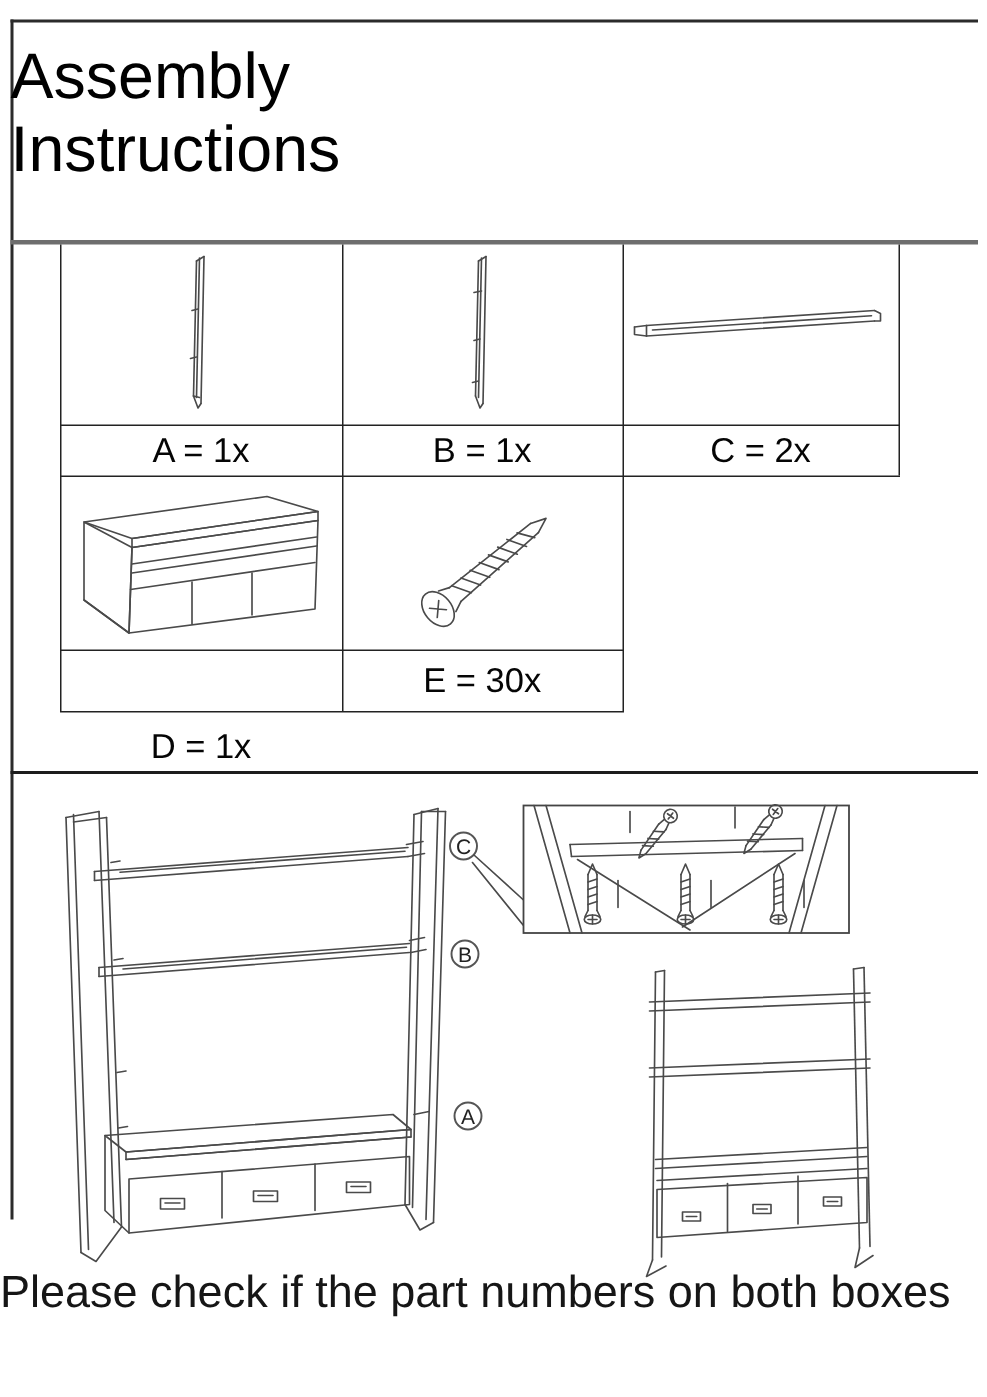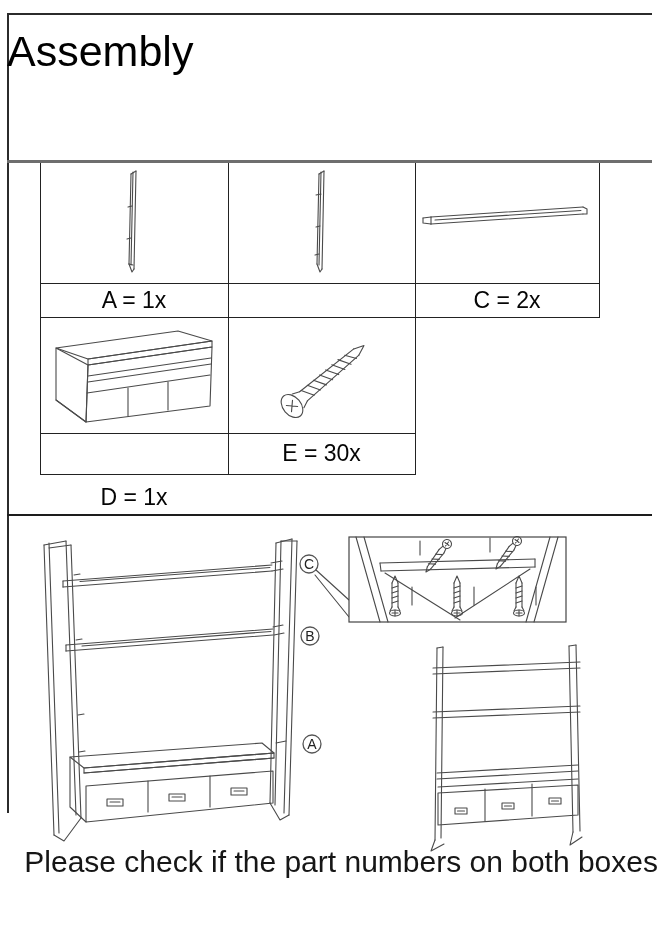--- a/index.html
+++ b/index.html
@@ -4,39 +4,40 @@
 <style>
   html,body{margin:0;padding:0;background:#fff;}
   .page{position:relative;width:658px;height:931px;background:#ffffff;
         font-family:"Liberation Sans",sans-serif;color:#111;overflow:hidden;}
   .hline,.vline{position:absolute;}
   .title{position:absolute;left:7px;top:27px;width:604px;text-align:left;
          font-size:43px;line-height:49px;color:#000;letter-spacing:0;}
   .plabel{position:absolute;display:flex;align-items:center;justify-content:center;
           font-size:23px;color:#050505;}
   .psvg{position:absolute;}
-  .footer{position:absolute;left:0;top:845px;width:658px;text-align:right;
+  .footer{position:absolute;left:0;top:845px;width:658px;text-align:left;
           font-size:30px;line-height:34px;font-weight:500;color:#161616;}
   svg{display:block;}
   .draw{stroke:#4a4a4a;stroke-width:1.1;fill:none;stroke-linecap:round;stroke-linejoin:round;}
   .callout-circle{fill:#fff;stroke:#555;stroke-width:1.3;}
   .callout-text{font-family:"Liberation Sans",sans-serif;font-size:14px;fill:#222;}
 </style>
 </head>
 <body>
 
 <div class="page">
 
   <div class="hline" style="left:7px;top:13px;width:645px;height:2px;background:#2b2b2b;"></div>
   <div class="vline" style="left:7px;top:13px;width:2px;height:800px;background:#2b2b2b;"></div>
   <div class="hline" style="left:7px;top:160px;width:645px;height:3px;background:#6e6e6e;"></div>
   <div class="hline" style="left:7px;top:514px;width:645px;height:2px;background:#1d1d1d;"></div>
 
   <div class="title">
     <div>Assembly</div>
+    <div>Instructions</div>
   </div>
 
   <div class="vline" style="left:40px;top:163px;width:1px;height:311px;background:#222;"></div>
   <div class="vline" style="left:228px;top:163px;width:1px;height:311px;background:#222;"></div>
   <div class="vline" style="left:415px;top:163px;width:1px;height:311px;background:#222;"></div>
   <div class="vline" style="left:599px;top:163px;width:1px;height:154px;background:#222;"></div>
   <div class="hline" style="left:40px;top:283px;width:560px;height:1px;background:#222;"></div>
   <div class="hline" style="left:40px;top:317px;width:560px;height:1px;background:#222;"></div>
   <div class="hline" style="left:40px;top:433px;width:376px;height:1px;background:#222;"></div>
   <div class="hline" style="left:40px;top:474px;width:376px;height:1px;background:#222;"></div>
@@ -100,20 +101,23 @@
       <path d="M-4,-4 L4,4 M-4,4 L4,-4"></path>
       <path d="M8,-9 L15,-6 M8,9 L15,6"></path>
       <path d="M15,-6 L84,-4 M15,6 L84,4"></path>
       <path d="M17,-6 L24,6 M25,-6 L32,6 M33,-6 L40,6 M41,-6 L48,6 M49,-6 L56,6 M57,-6 L64,6 M65,-6 L72,6 M73,-5 L80,5"></path>
       <path d="M84,-4 L94,0 L84,4"></path>
     </g>
   </svg>
 
   <div class="plabel" style="left:40px;top:283px;width:188px;height:34px;text-align:center;">
     <span>A = 1x</span>
+  </div>
+  <div class="plabel" style="left:228px;top:283px;width:187px;height:34px;">
+    <span>B = 1x</span>
   </div>
   <div class="plabel" style="left:415px;top:283px;width:184px;height:34px;align-items:center;">
     <span>C = 2x</span>
   </div>
   <div class="plabel" style="left:40px;top:433px;width:188px;height:41px;margin-top:44px;">
     <span>D = 1x</span>
   </div>
   <div class="plabel" style="left:228px;top:433px;width:187px;height:41px;">
     <span>E = 30x</span>
   </div>

